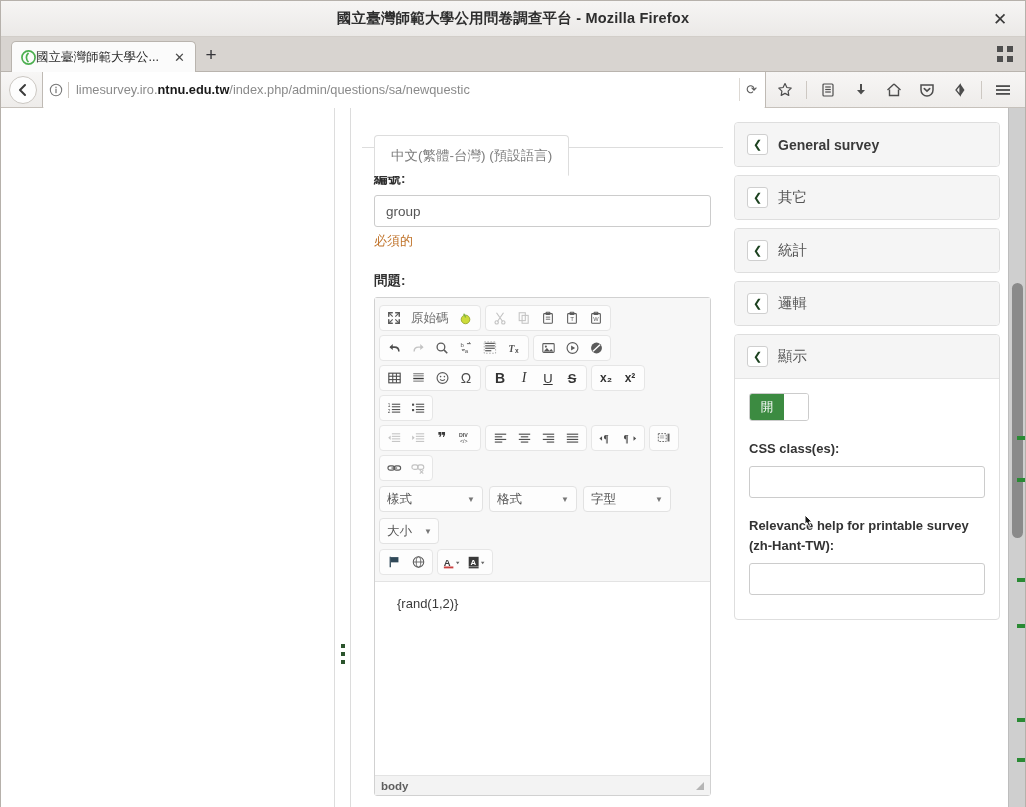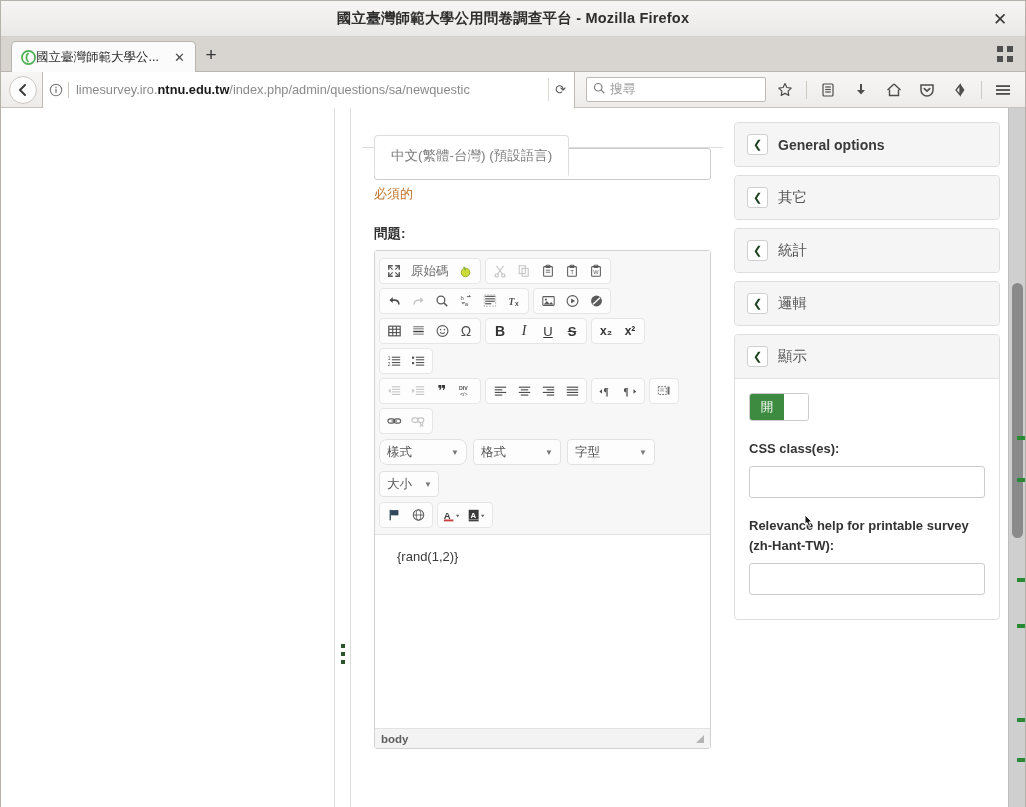--- a/index.html
+++ b/index.html
@@ -262,29 +262,20 @@
         <svg width="14" height="14" viewBox="0 0 16 16">
             <circle cx="8" cy="8" r="6.5" fill="none" stroke="#777" stroke-width="1.2"></circle>
             <rect x="7.3" y="6.6" width="1.4" height="5" fill="#777"></rect>
             <rect x="7.3" y="4.2" width="1.4" height="1.6" fill="#777"></rect>
           </svg>
       </span>
       <span class="sep"></span>
       <span class="url"><span>limesurvey.iro.</span><b>ntnu.edu.tw</b><span>/index.php/admin/questions/sa/newquestic</span></span>
       <span class="reload">⟳</span>
     </div>
-    <div class="searchbar">
-      <span class="sq">
-        <svg width="12" height="12" viewBox="0 0 16 16">
-            <circle cx="7" cy="7" r="5" fill="none" stroke="#7d7d7d" stroke-width="1.6"></circle>
-            <line x1="10.6" y1="10.6" x2="15" y2="15" stroke="#7d7d7d" stroke-width="1.6"></line>
-          </svg>
-      </span>
-      <span class="sp">搜尋</span>
-    </div>
     <div class="iconbtn">
       <svg width="16" height="16" viewBox="0 0 16 16">
           <path d="M8 1.6l1.9 3.9 4.3.6-3.1 3 .7 4.3L8 11.4 4.2 13.4l.7-4.3-3.1-3 4.3-.6z" fill="none" stroke="#4d4d4d" stroke-width="1.2" stroke-linejoin="round"></path>
         </svg>
     </div>
     <div class="vbar"></div>
     <div class="iconbtn">
       <svg width="16" height="16" viewBox="0 0 16 16">
           <rect x="3" y="2" width="10" height="12" rx="1" fill="none" stroke="#4d4d4d" stroke-width="1.2"></rect>
           <line x1="5.2" y1="5" x2="10.8" y2="5" stroke="#4d4d4d" stroke-width="1.2"></line>
@@ -339,20 +330,21 @@
           </div>
       </div>
 
       <div class="col-main">
 
         <div class="langtabs">
           <div class="langtab">中文(繁體-台灣) (預設語言)</div>
         </div>
 
         <div class="fieldblock">
+          <div class="flabel">編號:</div>
           <input class="finput" type="text" value="group" style="">
           <div class="fhelp">必須的</div>
 
           <div class="flabel">問題:</div>
 
           <div class="ck">
             <div class="ck-top">
 
               <div class="ck-row">
                 <div class="ck-grp">
@@ -639,21 +631,21 @@
                     <svg width="17" height="14" viewBox="0 0 18 16">
                         <rect x="1.5" y="4.5" width="7" height="5" rx="2.5" fill="none" stroke="#c3c3c3" stroke-width="1.3"></rect>
                         <rect x="8" y="4.5" width="7" height="5" rx="2.5" fill="none" stroke="#c3c3c3" stroke-width="1.3"></rect>
                         <path d="M10.5 10.5 L14.5 14.5 M14.5 10.5 L10.5 14.5" stroke="#c3c3c3" stroke-width="1.3"></path>
                       </svg>
                   </div>
                 </div>
               </div>
 
               <div class="ck-row">
-                <div class="ck-sel" style="width:88px;border-radius:8px;">
+                <div class="ck-sel" style="width:104px;">
                   <span class="cap">樣式</span>
                   <span class="arw">▼</span>
                 </div>
                 <div class="ck-sel" style="width:88px;">
                   <span class="cap">格式</span>
                   <span class="arw">▼</span>
                 </div>
                 <div class="ck-sel" style="width:88px;">
                   <span class="cap">字型</span>
                   <span class="arw">▼</span>
@@ -715,21 +707,21 @@
           <div class="bottom-label"></div>
         </div>
       </div>
 
       <div class="col-right">
         <div style="height:14px;"></div>
 
         <div class="panel">
           <div class="panel-head">
             <span class="chev">❮</span>
-            <span class="panel-title">General options</span>
+            <span class="panel-title">General survey</span>
           </div>
         </div>
 
         <div class="panel">
           <div class="panel-head">
             <span class="chev">❮</span>
             <span class="panel-title cjk">其它</span>
           </div>
         </div>
 

